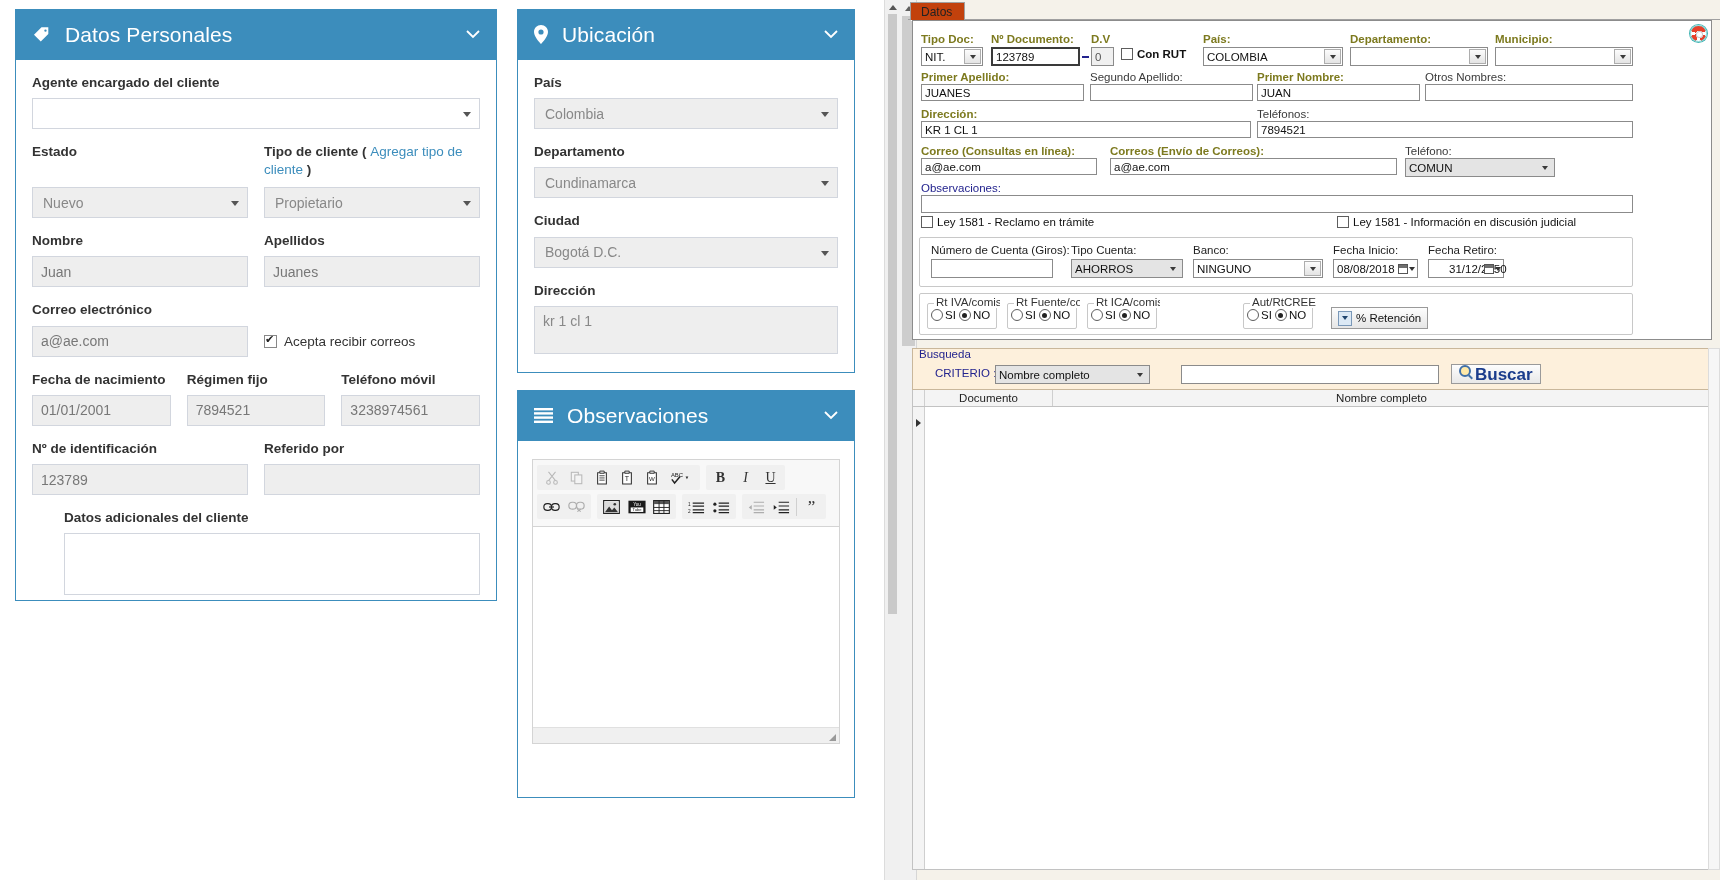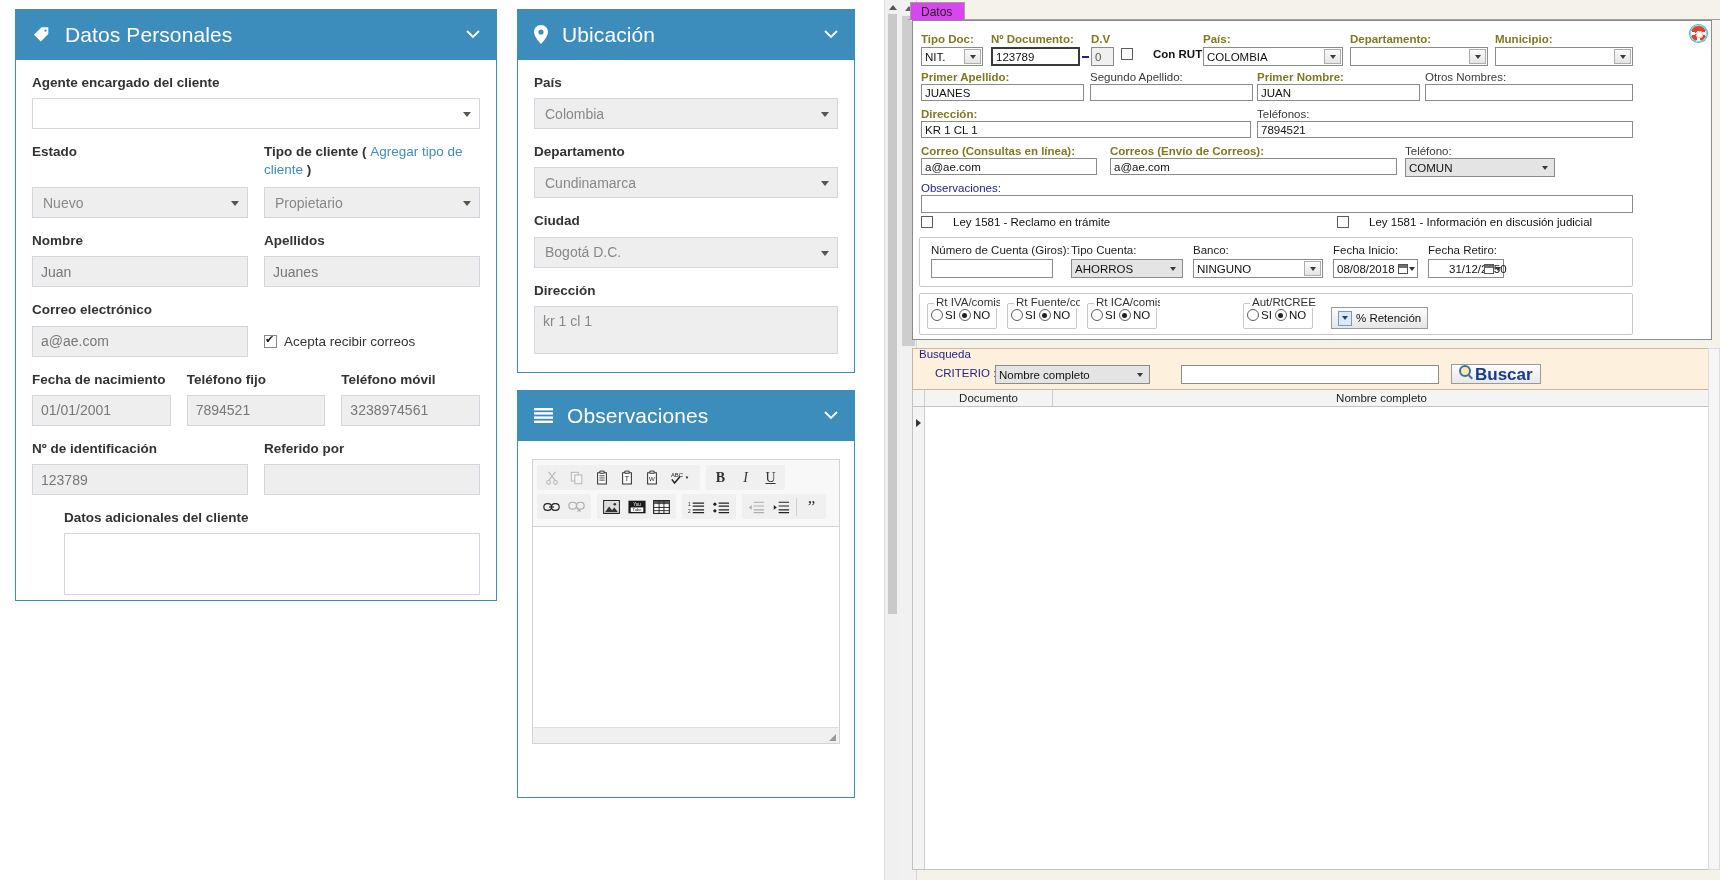--- a/index.html
+++ b/index.html
@@ -203,21 +203,21 @@
   .tabstrip {
     position:absolute; left:8px; top:0; right:0; height:20px;
     border-bottom:1px solid #a0a0a0;
   }
   .tab {
     position:absolute; left:2px; top:2px;
     height:19px;
     padding:2px 12px 0 10px;
     font-size:12px;
     color:#222;
-    background:#d946ef;
+    background:#c2410c;
     border:1px solid #a0a0a0;
     border-bottom:1px solid #fff;
   }
 
   .form-box {
     position:absolute; left:12px; top:20px; width:800px; height:320px;
     background:#fff; border:1px solid #8c8c8c;
   }
   .wf-label {
     position:absolute;
@@ -268,21 +268,21 @@
     content:"";
     width:0;height:0;
     border-left:3px solid transparent;
     border-right:3px solid transparent;
     border-top:4px solid #3a3a3a;
   }
   .wf-combo.flat .cbtn {
     background:none; border:none;
   }
 
-  .wf-chk { position:absolute; display:flex; align-items:center;gap:16px; }
+  .wf-chk { position:absolute; display:flex; align-items:center; }
   .wf-chk .bx {
     width:12px;height:12px;border:1px solid #5d5d5d;background:#fff;margin-right:4px;flex:none;
   }
   .wf-chk .tx { font-size:11.5px; color:#111; white-space:nowrap; }
   .wf-chk .tx.bold { font-weight:bold; }
 
   .dash { position:absolute; width:7px; height:2px; background:#23238e; }
 
   .grpbox {
     position:absolute;
@@ -480,21 +480,21 @@
           </div>
         </div>
       </div>
 
       <div class="row2" style="margin-top:14px;">
         <div>
           <label class="fld-label">Fecha de nacimiento</label>
           <input class="inp gray" value="01/01/2001" style="">
         </div>
         <div>
-          <label class="fld-label">Teléfono fijo</label>
+          <label class="fld-label">Régimen fijo</label>
           <input class="inp gray" value="7894521" style="">
         </div>
         <div>
           <label class="fld-label">Teléfono móvil</label>
           <input class="inp gray" value="3238974561" style="">
         </div>
       </div>
 
       <div class="row2" style="margin-top:14px;">
         <div>

